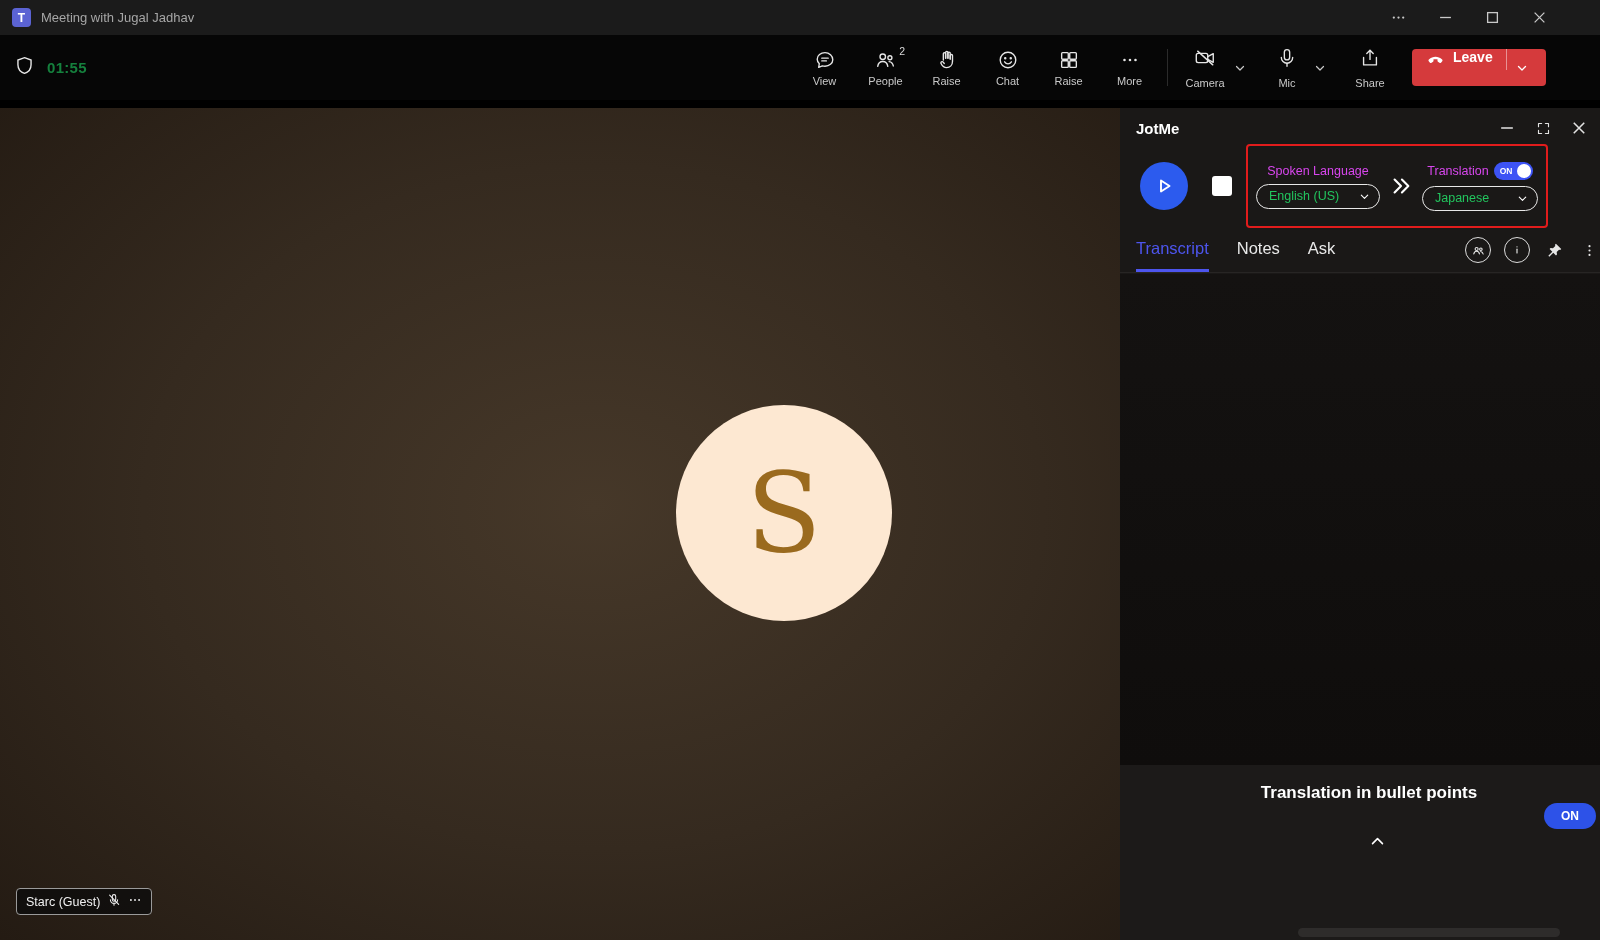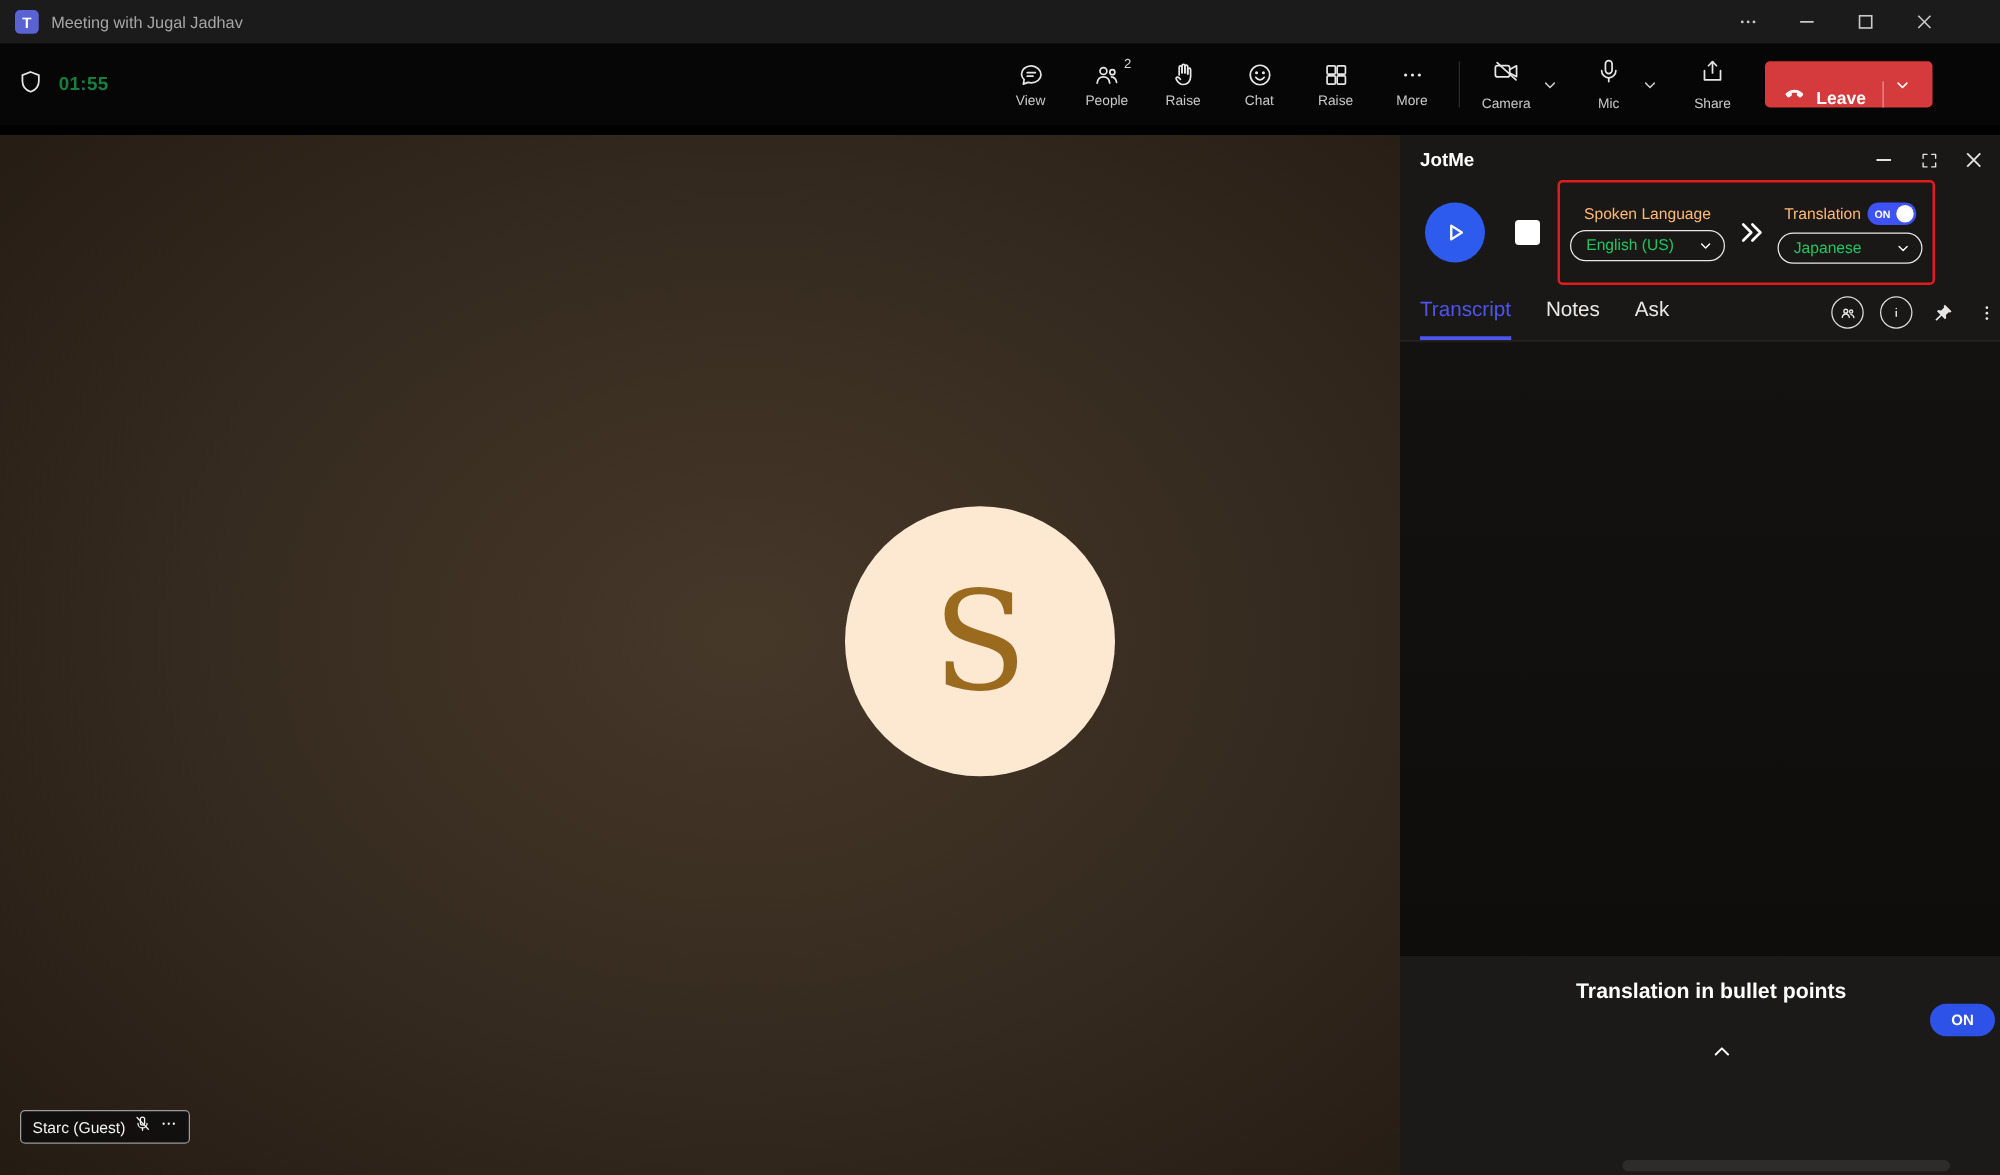--- a/index.html
+++ b/index.html
@@ -27,21 +27,21 @@
   .tb-btn { width:61px; height:65px; display:flex; flex-direction:column; align-items:center; justify-content:center; gap:4px; }
   .tb-btn .icon-wrap { position:relative; height:22px; display:flex; align-items:center; }
   .tb-label { font-size:11px; color:#c9c9c9; }
   .badge { position:absolute; top:-4px; right:-8px; font-size:10.5px; color:#d9d9d9; }
   .tb-div { position:absolute; left:1167px; top:14px; width:1px; height:37px; background:#2b2b2b; }
   .tb-devices { position:absolute; left:1182px; top:0; height:65px; display:flex; align-items:center; }
   .dev-btn { width:46px; height:65px; display:flex; flex-direction:column; align-items:center; justify-content:center; gap:4px; }
   .dev-chev { width:24px; height:65px; display:flex; align-items:center; justify-content:center; }
   .gap14 { width:14px; } .gap12 { width:12px; }
   .leave-btn { position:absolute; left:1412px; top:14px; width:134px; height:37px; background:#d53a3c;
-               border:none; border-radius:4px; display:flex; align-items:flex-end; padding:0 0 0 14px; cursor:pointer; }
+               border:none; border-radius:4px; display:flex; align-items:flex-start; padding:0 0 0 14px; cursor:pointer; }
   .leave-btn .leave-text { color:#fff; font-size:14px; font-weight:600; margin-left:8px; }
   .leave-sep { width:1px; height:21px; background:rgba(255,255,255,.45); margin-left:13px; }
   .leave-chev { width:30px; height:100%; display:flex; align-items:center; justify-content:center; }
 
   
   .stage { position:absolute; top:108px; left:0; width:1120px; height:832px;
            background:radial-gradient(1000px 760px at 53% 48%, #463829 0%, #352a1f 45%, #241b13 82%, #1c140e 100%); }
   .avatar { position:absolute; left:676px; top:297px; width:216px; height:216px; border-radius:50%;
             background:#fde8d2; display:flex; align-items:center; justify-content:center;
             font-family:"DejaVu Serif", serif; font-size:110px; color:#9a6a1e; }
@@ -57,21 +57,21 @@
   .hdr-icon-btn { width:22px; height:22px; display:flex; align-items:center; justify-content:center; cursor:pointer; }
 
   .play-btn { position:absolute; left:20px; top:54px; width:48px; height:48px; border-radius:50%;
               background:#2c5bee; border:none; display:flex; align-items:center; justify-content:center; cursor:pointer; }
   .stop-btn { position:absolute; left:92px; top:68px; width:20px; height:20px; background:#fff; border:none; border-radius:3px; cursor:pointer; }
 
   .annotation { position:absolute; left:126px; top:36px; width:302px; height:84px;
                 border:2px solid #e11c1c; border-radius:4px; display:flex; align-items:center;
                 justify-content:space-between; padding:6px 8px; }
   .lang-col { display:flex; flex-direction:column; align-items:center; gap:6px; }
-  .lang-label { color:#fdba74; font-size:12.5px; white-space:nowrap; }
+  .lang-label { color:#d946ef; font-size:12.5px; white-space:nowrap; }
   .lang-label-row { display:flex; align-items:center; gap:5px; }
   .pill-select { height:25px; border:1.5px solid #e8e8e8; border-radius:14px; background:transparent;
                  display:flex; align-items:center; justify-content:space-between; gap:6px;
                  padding:0 9px 0 12px; color:#22c55e; font-size:12.5px; cursor:pointer; }
   .pill-en { width:124px; } .pill-ja { width:116px; }
   .toggle { position:relative; width:39px; height:18px; border-radius:10px; background:#3d53f5; cursor:pointer; }
   .toggle .on-text { position:absolute; left:6px; top:4px; font-size:8.5px; font-weight:700; color:#fff; }
   .toggle .knob { position:absolute; right:2px; top:2px; width:14px; height:14px; border-radius:50%; background:#fff; }
   .dbl-chev { display:flex; align-items:center; }
 

